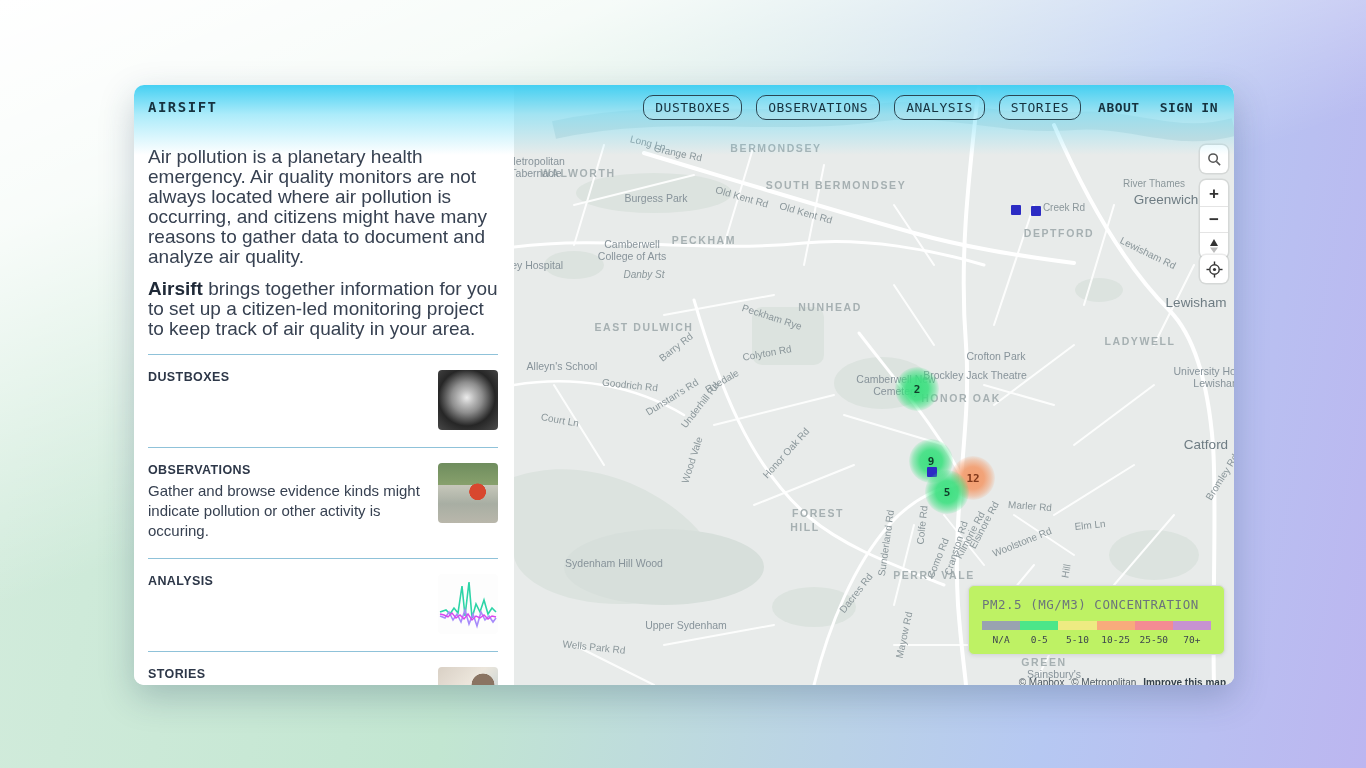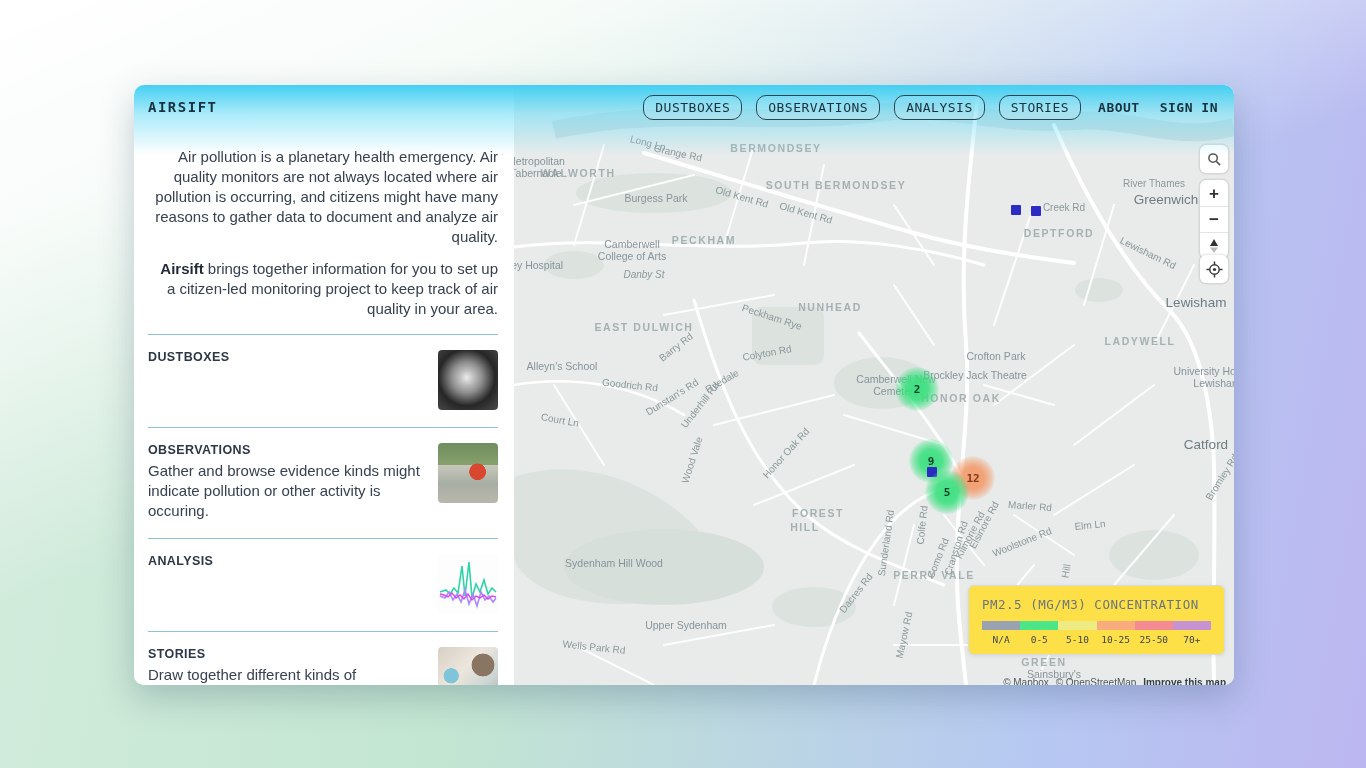--- a/index.html
+++ b/index.html
@@ -22,21 +22,21 @@
     background:linear-gradient(180deg, rgba(61,206,242,.96) 0%, rgba(120,223,247,.62) 42%, rgba(230,250,255,0) 100%);
   }
   .brand {
     position:absolute; top:14px; left:14px; z-index:5;
     font-family:"DejaVu Sans Mono", monospace; font-weight:bold; font-size:14px;
     letter-spacing:1.5px; color:#16323f;
   }
   
   .sidebar { width:380px; height:100%; background:#fff; position:relative; z-index:2; }
   .sidebar-content { padding:62px 16px 0 14px; }
-  .intro { font-size:15px; line-height:20px; color:#374151; margin-bottom:12px;text-align:right; }
+  .intro { font-size:19px; line-height:20px; color:#374151; margin-bottom:12px; }
   .intro b { color:#1f2937; }
   .divider { border:none; border-top:1px solid #8fc2d9; margin:15px 0 0 0; }
   .section { display:flex; gap:12px; padding:15px 0 2px 0; align-items:flex-start; cursor:pointer; }
   .section-text { flex:1; }
   .section-title { font-size:12.5px; font-weight:bold; letter-spacing:.4px; color:#2d3748; margin-bottom:4px; }
   .section-desc { font-size:15px; line-height:20px; color:#374151; }
   .thumb { width:60px; height:60px; border-radius:4px; flex:0 0 60px; overflow:hidden; position:relative; }
   .thumb-particle { background:radial-gradient(circle at 48% 46%, #ececec 0%, #bdbdbd 16%, #8e8e8e 34%, #4d4d4d 52%, #262626 63%, #3a3a3a 82%, #4c4c4c 100%); }
   .thumb-street {
     background:
@@ -72,21 +72,21 @@
   .marker.square { width:10px; height:10px; background:#2c2cc4; border-radius:1px; }
   
   .ctl { position:absolute; right:6px; z-index:6; background:#fff; border-radius:6px; box-shadow:0 0 0 1.5px rgba(0,0,0,.08); }
   .ctl-btn { width:28px; height:26px; display:flex; align-items:center; justify-content:center; border:none; background:transparent; cursor:pointer; font-size:17px; font-weight:bold; color:#333; line-height:1; }
   .ctl-search { top:60px; width:28px; height:28px; display:flex; align-items:center; justify-content:center; }
   .ctl-zoomgroup { top:95px; width:28px; }
   .ctl-zoomgroup .ctl-btn + .ctl-btn { border-top:1px solid #e4e4e4; }
   .ctl-geo { top:170px; width:28px; height:28px; display:flex; align-items:center; justify-content:center; }
   
   .legend { position:absolute; right:9px; bottom:30px; width:257px; z-index:6;
-    background:#fde047; border:1px solid #d8dbdd; border-radius:6px; padding:11px 13px 9px 13px;
+    background:#bef264; border:1px solid #d8dbdd; border-radius:6px; padding:11px 13px 9px 13px;
     box-shadow:0 1px 4px rgba(0,0,0,.08);margin-top:12px; }
   .legend-title { font-family:"DejaVu Sans Mono", monospace; font-size:12.5px; letter-spacing:.5px; color:#6b747c; margin-bottom:9px; white-space:nowrap; }
   .legend-bar { display:flex; }
   .legend-stop { flex:1; }
   .legend-swatch { display:block; height:9px; }
   .legend-stop-label { display:block; margin-top:4px; font-family:"DejaVu Sans Mono", monospace; font-size:9.5px; color:#3d454d; text-align:center; }
   
   .attribution { position:absolute; right:4px; bottom:-3px; z-index:6; font-size:10px; color:#4e5a63; white-space:nowrap; }
   .attribution a { color:#4e5a63; text-decoration:none; margin-right:4px; }
   .attribution .improve { font-weight:bold; color:#33404a; }
@@ -343,21 +343,21 @@
   </div>
           <div class="legend-stop">
     <i class="legend-swatch" style="background: rgb(199, 146, 210);"></i>
     <span class="legend-stop-label">70+</span>
   </div>
         </div>
     </div>
 
     <div class="attribution">
       <a>© Mapbox</a>
-      <a>© OpenStreetMap</a>
+      <a>© Metropolitan</a>
       <a class="improve">Improve this map</a>
     </div>
   </div>
 
   <div class="header-glow"></div>
   <div class="brand">AIRSIFT</div>
   <nav class="nav">
       <button class="nav-btn boxed">DUSTBOXES</button>
       <button class="nav-btn boxed">OBSERVATIONS</button>
       <button class="nav-btn boxed">ANALYSIS</button>

